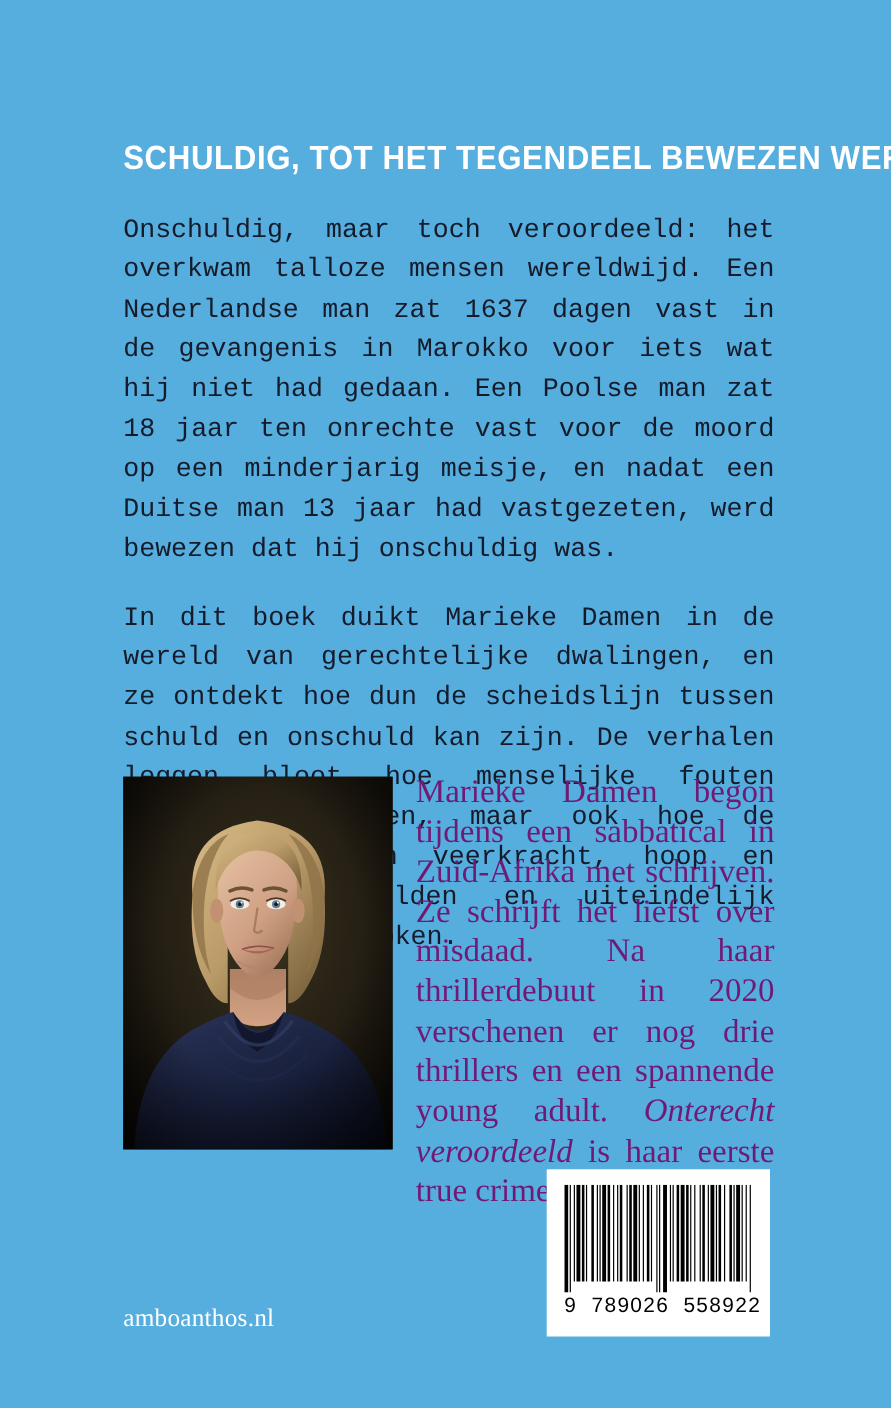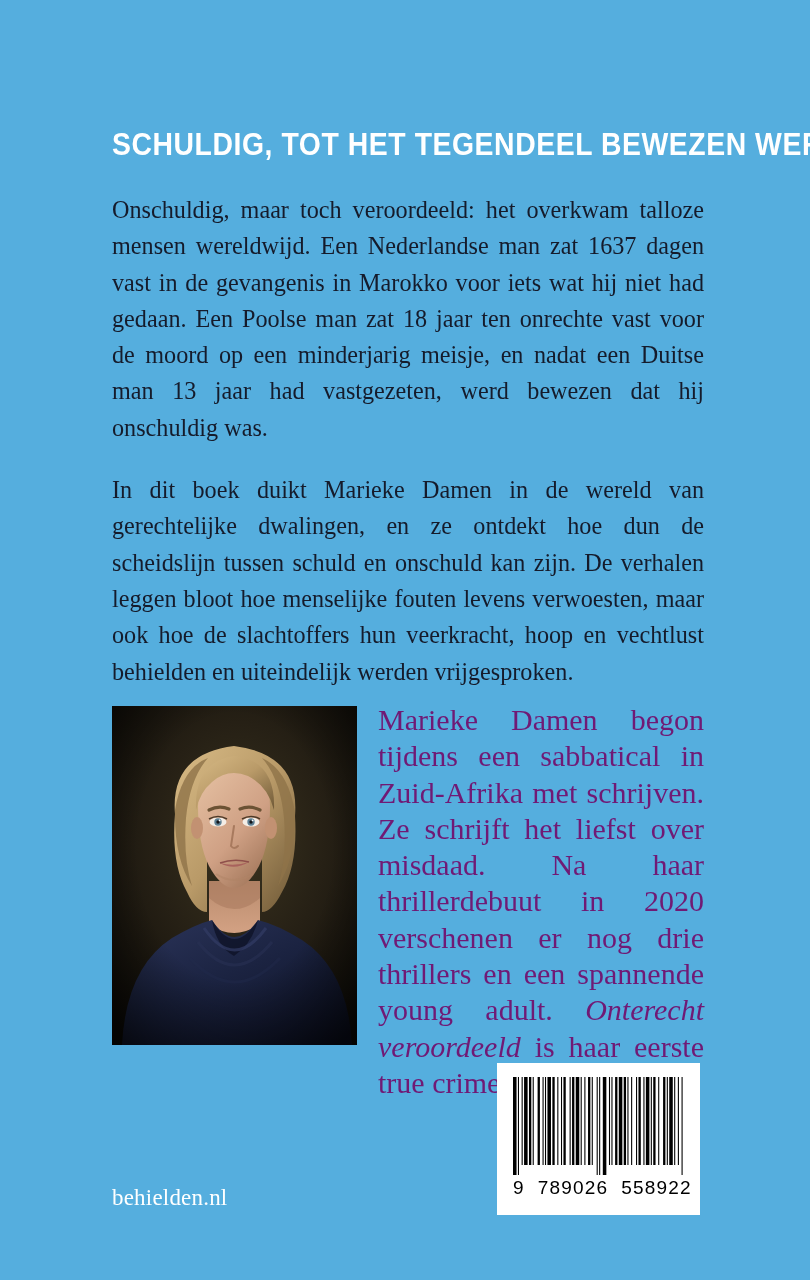--- a/index.html
+++ b/index.html
@@ -43,20 +43,21 @@
   .blurb {
     position: absolute;
     left: 112px;
     top: 192px;
     width: 592px;
     color: #151B2B;
     font-size: 24.2px;
     line-height: 36.3px;
     text-align: justify;
     text-justify: inter-word;
+    font-family: Liberation Mono, monospace;
   }
   .blurb p {
     margin: 0 0 26px 0;
   }
   .blurb p:last-child {
     margin-bottom: 0;
   }
 
   
   .author-photo {
@@ -276,15 +277,15 @@
         <rect x="150.09" y="0" width="2.31" height="88" fill="#000000"></rect>
         <rect x="153.78" y="0" width="1.08" height="88" fill="#000000"></rect>
         <rect x="156.24" y="0" width="3.54" height="88" fill="#000000"></rect>
         <rect x="161.16" y="0" width="1.08" height="88" fill="#000000"></rect>
         <rect x="164.85" y="0" width="1.08" height="88" fill="#000000"></rect>
         <rect x="168.54" y="0" width="1.08" height="98" fill="#000000"></rect>
       </svg>
     <div class="barcode-digits">9  789026  558922</div>
   </div>
 
-  <div class="publisher">behielden.nl</div>
+  <div class="publisher">amboanthos.nl</div>
 
 </div>
 
 </body></html>

